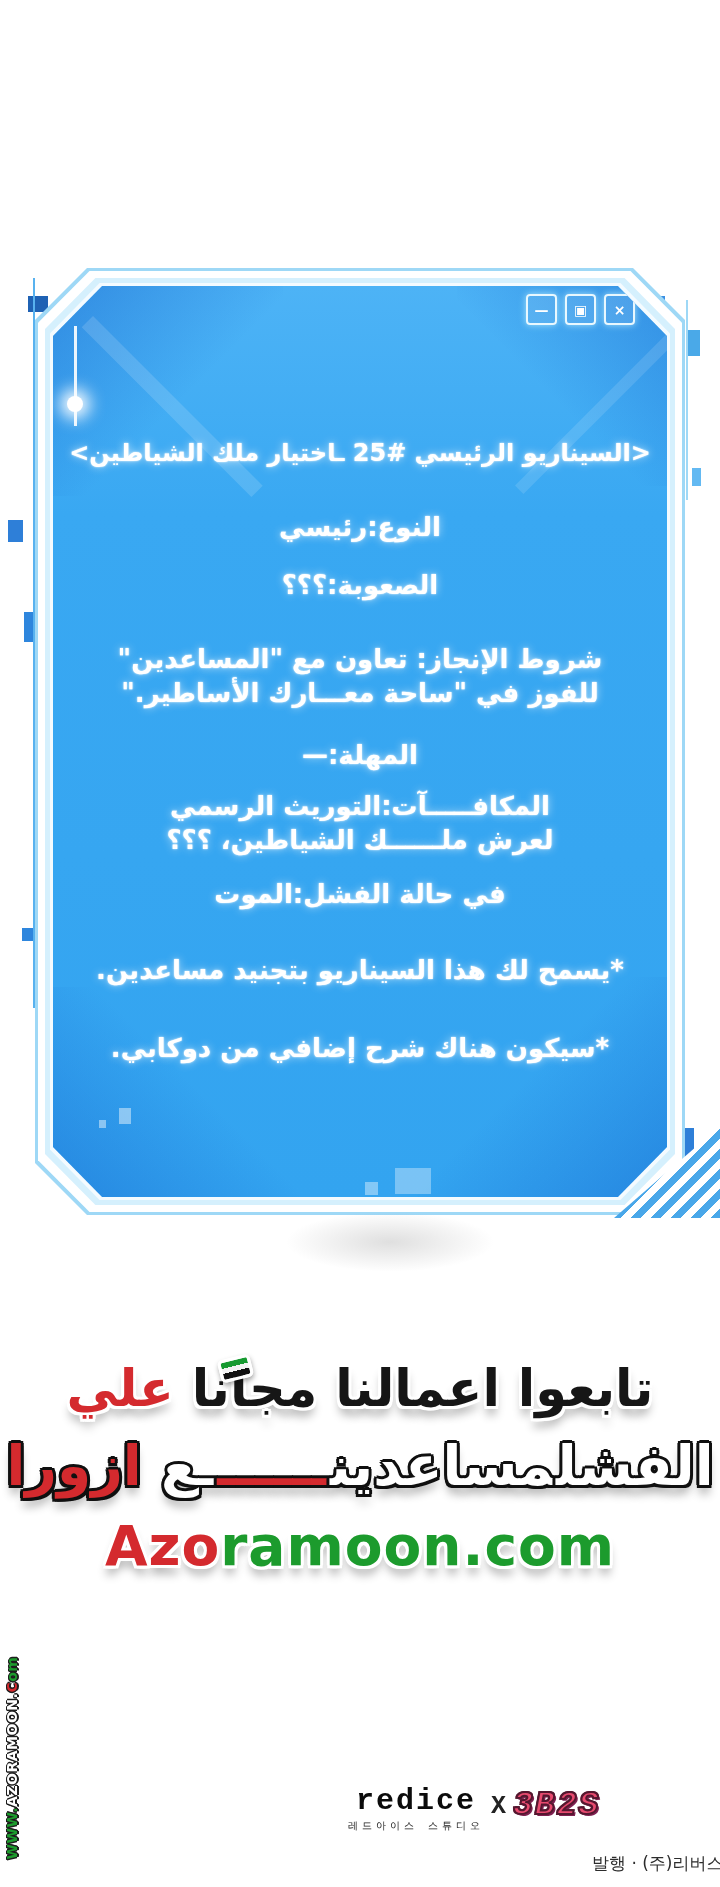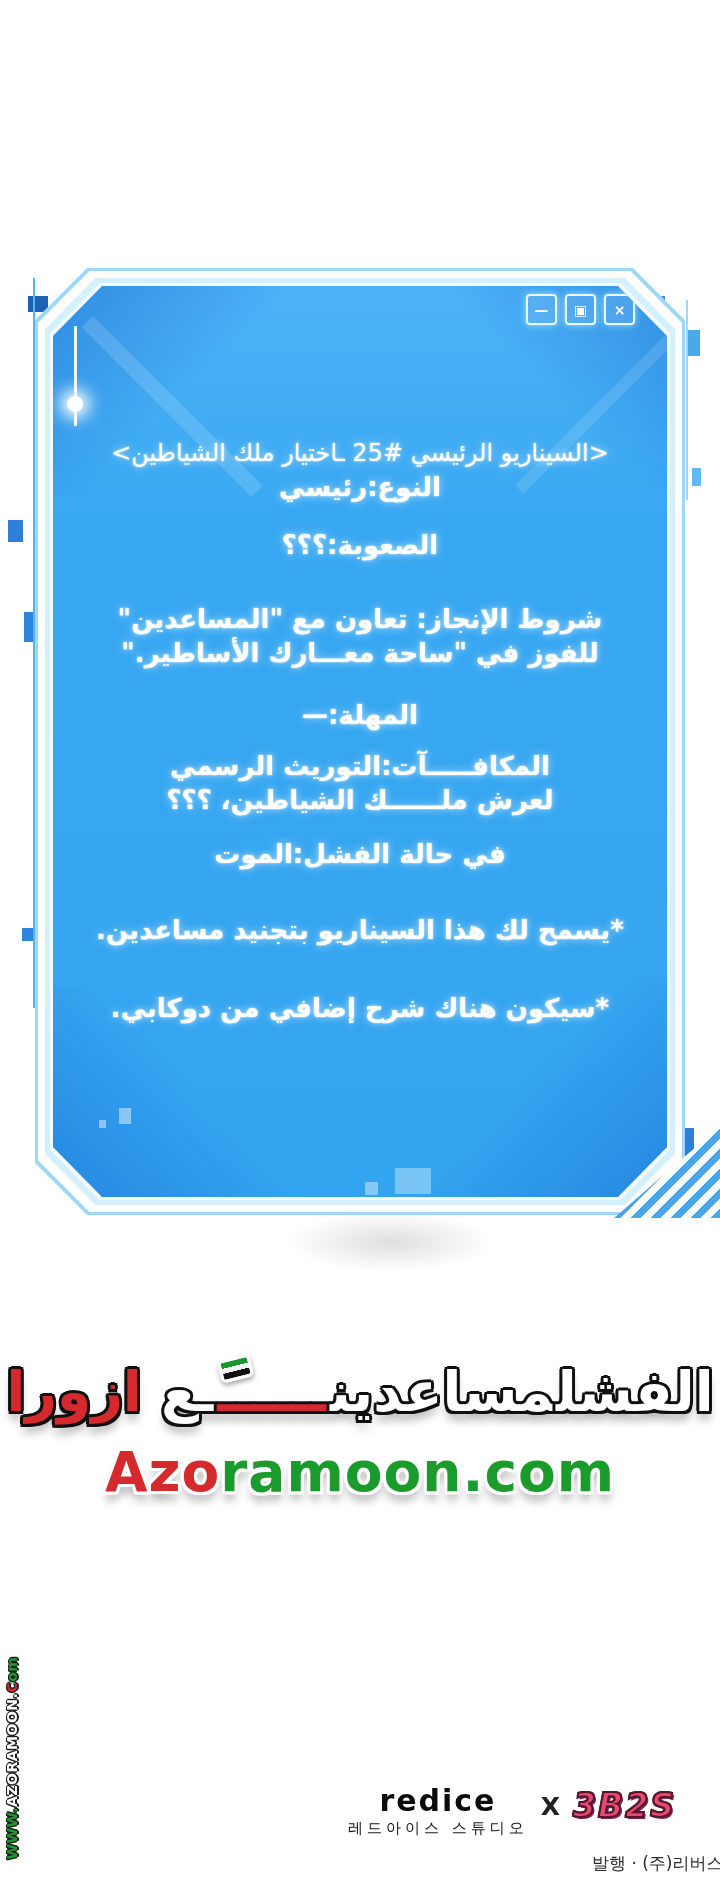--- a/index.html
+++ b/index.html
@@ -36,21 +36,21 @@
 
   .antenna{position:absolute;left:21px;top:40px;width:3px;height:100px;background:rgba(255,255,255,.9);}
   .antenna::after{content:"";position:absolute;left:-7px;bottom:14px;width:16px;height:16px;border-radius:50%;
     background:#ffffff;box-shadow:0 0 16px 7px rgba(255,255,255,.95);}
 
   .content{
     position:absolute;inset:18px;direction:rtl;text-align:center;color:#ffffff;
     display:flex;flex-direction:column;align-items:center;
     padding-top:132px;box-sizing:border-box;
   }
-  .w-title{font-size:24px;font-weight:normal;line-height:34px;white-space:nowrap;
+  .w-title{font-size:24px;font-weight:bold;line-height:34px;white-space:nowrap;margin-bottom:40px;
     text-shadow:0 0 9px rgba(255,255,255,.7),0 0 2px rgba(255,255,255,.9);}
   .field{font-size:26px;font-weight:bold;line-height:34px;white-space:pre-line;
     text-shadow:0 0 9px rgba(255,255,255,.65),0 0 2px rgba(255,255,255,.9);}
   .f0{margin-bottom:24px}.f1{margin-bottom:40px}.f2{margin-bottom:28px}
   .f3{margin-bottom:17px}.f4{margin-bottom:20px}.f5{margin-bottom:42px}.f6{margin-bottom:44px}
 
   
   .px{position:absolute;}
   .vline-l{position:absolute;left:33px;top:278px;width:2px;height:730px;background:#58b2ef;}
   .vline-r{position:absolute;left:686px;top:300px;width:2px;height:200px;background:#9ed8f6;}
@@ -80,24 +80,24 @@
   }
   .ink{color:#161616}.red{color:#d42a2e}.white{color:#ffffff}.green{color:#1c9b2d}
   .flag-mark{
     position:absolute;left:219px;top:1357px;width:27px;height:17px;transform:rotate(-14deg);
     border:3px solid #ffffff;border-radius:5px;
     background:linear-gradient(180deg,#169a30 0 34%,#f2f2f2 34% 64%,#101010 64%);
     box-shadow:0 3px 5px rgba(0,0,0,.35);
   }
 
   
-  .footer-row{position:absolute;left:348px;top:1786px;display:flex;align-items:flex-start;gap:13px;direction:ltr;}
+  .footer-row{position:absolute;left:348px;top:1786px;display:flex;align-items:flex-start;gap:7px;direction:ltr;font-family:Liberation Mono, monospace;}
   .redice{display:flex;flex-direction:column;align-items:center;}
   .redice-name{font-size:30px;font-weight:900;letter-spacing:2px;color:#0b0b0b;line-height:30px;}
-  .redice-sub{font-size:15px;letter-spacing:4px;color:#141414;margin-top:3px;white-space:nowrap;}
+  .redice-sub{font-size:10px;letter-spacing:4px;color:#141414;margin-top:3px;white-space:nowrap;}
   .collab-x{font-size:25px;font-weight:600;color:#222;margin-top:6px;}
   .partner-name{
     font-size:33px;font-weight:900;font-style:italic;letter-spacing:2px;line-height:40px;
     color:#e84a6f;-webkit-text-stroke:2px #55172f;
     text-shadow:2px 2px 0 #7e2050,-1px -1px 0 #55172f,1px -1px 0 #55172f,-1px 1px 0 #55172f;
   }
   .publisher{position:absolute;left:592px;top:1852px;font-size:17px;color:#2c2c2c;white-space:nowrap;}
 
   
   .side-wm{
@@ -172,20 +172,24 @@
         <div class="field f5">في حالة الفشل:الموت</div>
         <div class="field f6">*يسمح لك هذا السيناريو بتجنيد مساعدين.</div>
         <div class="field">*سيكون هناك شرح إضافي من دوكابي.</div>
       </div>
     </div>
   </div>
   <div class="stripes"></div>
   <div class="panel-shadow"></div>
 
   <div class="promo">
+    <div class="p-line1">
+      <span class="ink ow">تابعوا اعمالنا مجانا</span>
+      <span class="red ow">علي</span>
+    </div>
     <div class="p-line2">
       <span class="white ob">الفشل</span><span class="white ob">مساعدين</span><span class="red ob">ــــــ</span><span class="white ob">ـع</span>
       <span class="red ob">ازورا</span>
     </div>
     <div class="p-line3">
       <span class="red ow">Azo</span><span class="green ow">ramoon.com</span>
     </div>
   </div>
   <div class="flag-mark"></div>
 

